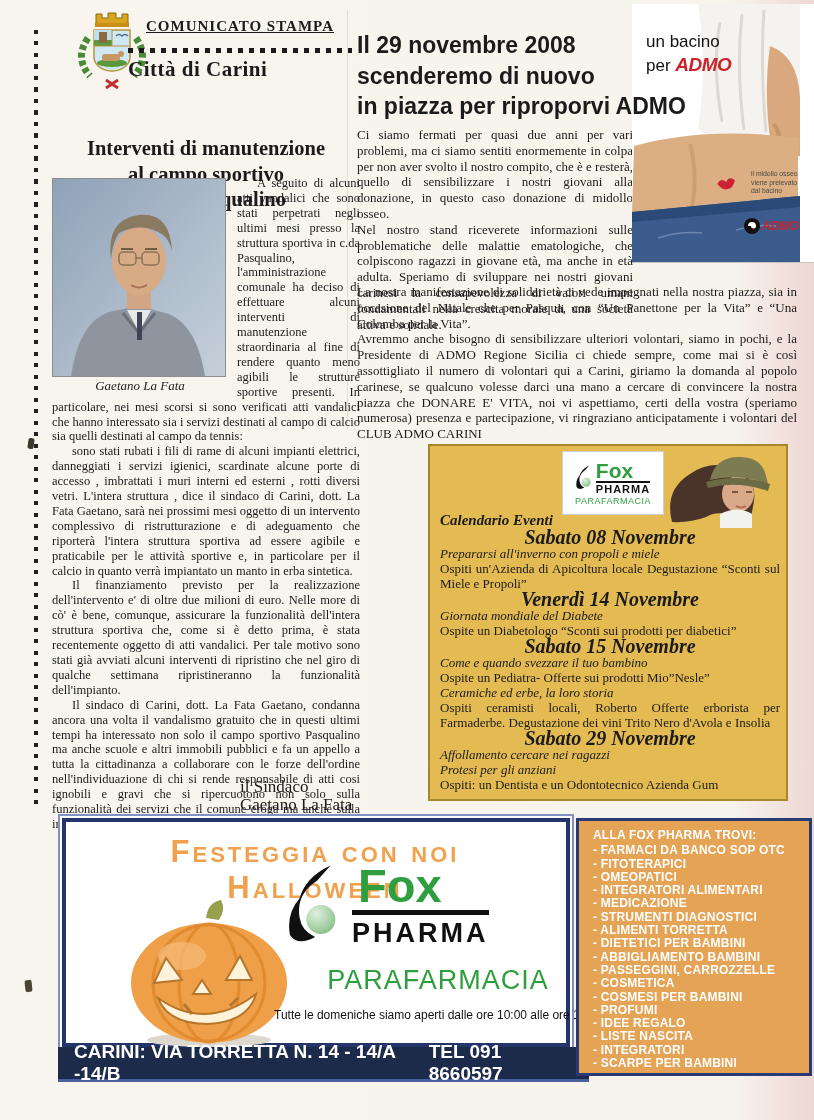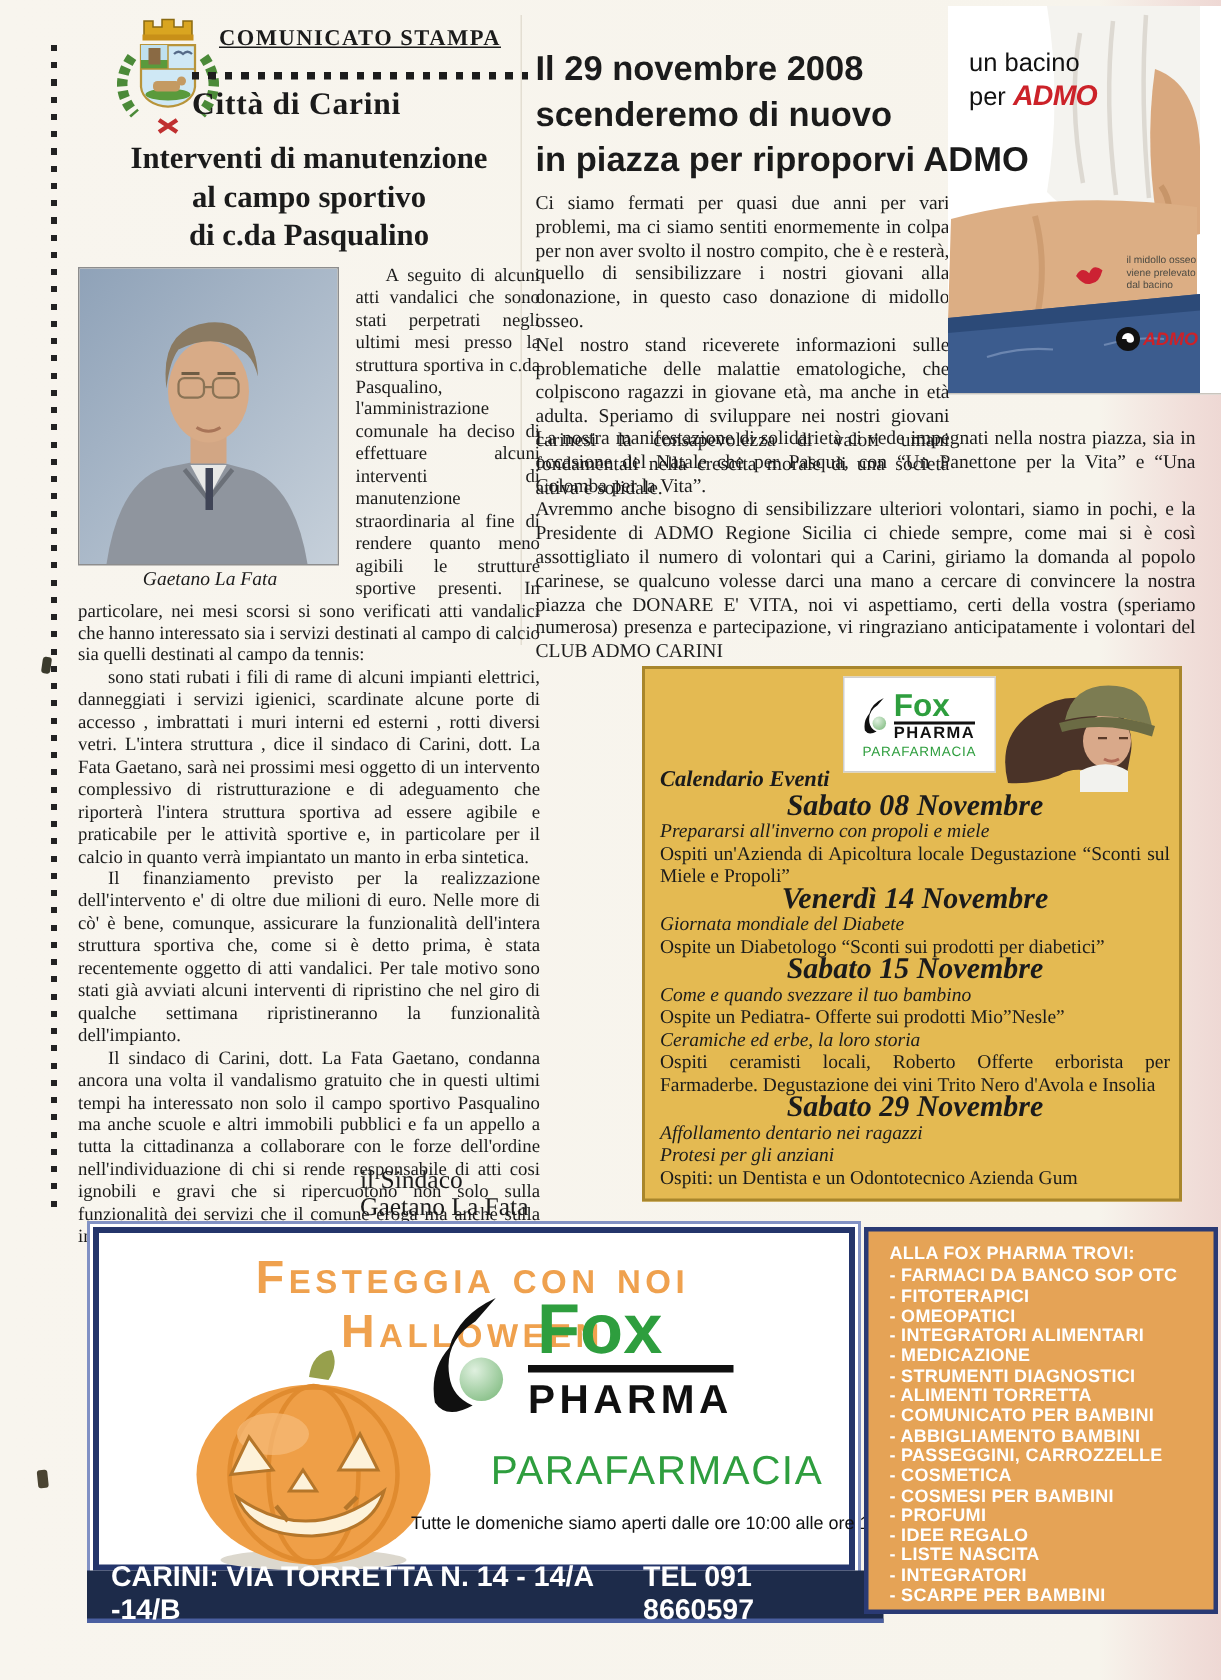--- a/index.html
+++ b/index.html
@@ -6,21 +6,21 @@
   .page{position:relative;width:814px;height:1120px;margin:0 auto;overflow:hidden;
         background:linear-gradient(90deg,#f8f5ee 0%,#f7f4ec 90%,#f1dfda 97%,#eed8d4 100%);
         font-family:"Liberation Serif",serif;color:#1b1b1b;}
   .abs{position:absolute;}
   
   .kicker{font-size:15px;letter-spacing:1px;text-decoration:underline;font-weight:bold;}
   .dotrow{height:5px;background:repeating-linear-gradient(90deg,#1c1c1c 0 5px,transparent 5px 11px);}
   .city{font-size:21px;font-weight:bold;letter-spacing:.5px;}
   .ldots{width:4px;background:repeating-linear-gradient(180deg,#222 0 4px,transparent 4px 11.5px);}
   
-  .atitle{width:308px;text-align:center;font-weight:bold;font-size:20.5px;line-height:25.5px;}
+  .atitle{width:308px;text-align:center;font-weight:bold;font-size:20.5px;line-height:25.5px;margin-top:42px;}
   .abody{width:308px;}
   .photo-wrap{float:left;width:176px;margin:2px 9px 2px 0;}
   .photo-wrap svg{display:block;border:1px solid #8d8d8d;}
   .pcaption{text-align:center;font-style:italic;font-size:13px;margin-top:1px;}
   .p{margin:0;text-align:justify;font-size:12.5px;line-height:14.9px;text-indent:20px;}
   .sig{font-size:17px;line-height:17.5px;}
   
   .headline{font-family:"Liberation Sans",sans-serif;font-weight:bold;font-size:23px;line-height:30.5px;z-index:3;}
   .rp{margin:0;text-align:justify;font-size:13px;line-height:15.8px;}
   
@@ -220,21 +220,21 @@
       <div class="ev-detail">Ospiti un'Azienda di Apicoltura locale Degustazione “Sconti sul Miele e Propoli”</div>
       <div class="ev-date">Venerdì 14 Novembre</div>
       <div class="ev-topic">Giornata mondiale del Diabete</div>
       <div class="ev-detail">Ospite un Diabetologo “Sconti sui prodotti per diabetici”</div>
       <div class="ev-date">Sabato 15 Novembre</div>
       <div class="ev-topic">Come e quando svezzare il tuo bambino</div>
       <div class="ev-detail">Ospite un Pediatra- Offerte sui prodotti Mio”Nesle”</div>
       <div class="ev-topic">Ceramiche ed erbe, la loro storia</div>
       <div class="ev-detail">Ospiti ceramisti locali, Roberto Offerte erborista per Farmaderbe. Degustazione dei vini Trito Nero d'Avola e Insolia</div>
       <div class="ev-date">Sabato 29 Novembre</div>
-      <div class="ev-topic">Affollamento dentario nei ragazzi</div>
+      <div class="ev-topic">Affollamento cercare nei ragazzi</div>
       <div class="ev-topic">Protesi per gli anziani</div>
       <div class="ev-detail">Ospiti: un Dentista e un Odontotecnico Azienda Gum</div>
     </div>
   </div>
 
   <div class="abs bigad" style="left:62px;top:818px;">
     <div class="abs hallow" style="left:14px;top:12px;">Festeggia con noi Halloween</div>
     <svg class="abs" style="left:48px;top:76px;" width="190" height="150" viewBox="0 0 190 150">
       <ellipse cx="95" cy="142" rx="62" ry="7" fill="#dcd8ce"></ellipse>
       <path d="M92 20 q2 -16 15 -18 q5 9 -2 20 z" fill="#97a04c"></path>
@@ -277,21 +277,21 @@
 
   <div class="abs orangebox" style="left:576px;top:818px;">
     <div style="margin-bottom:2px;">ALLA FOX PHARMA TROVI:</div>
     <div>- FARMACI DA BANCO SOP OTC</div>
     <div>- FITOTERAPICI</div>
     <div>- OMEOPATICI</div>
     <div>- INTEGRATORI ALIMENTARI</div>
     <div>- MEDICAZIONE</div>
     <div>- STRUMENTI DIAGNOSTICI</div>
     <div>- ALIMENTI TORRETTA</div>
-    <div>- COMUNICATO PER BAMBINI</div>
+    <div>- DIETETICI PER BAMBINI</div>
     <div>- ABBIGLIAMENTO BAMBINI</div>
     <div>- PASSEGGINI, CARROZZELLE</div>
     <div>- COSMETICA</div>
     <div>- COSMESI PER BAMBINI</div>
     <div>- PROFUMI</div>
     <div>- IDEE REGALO</div>
     <div>- LISTE NASCITA</div>
     <div>- INTEGRATORI</div>
     <div>- SCARPE PER BAMBINI</div>
   </div>

